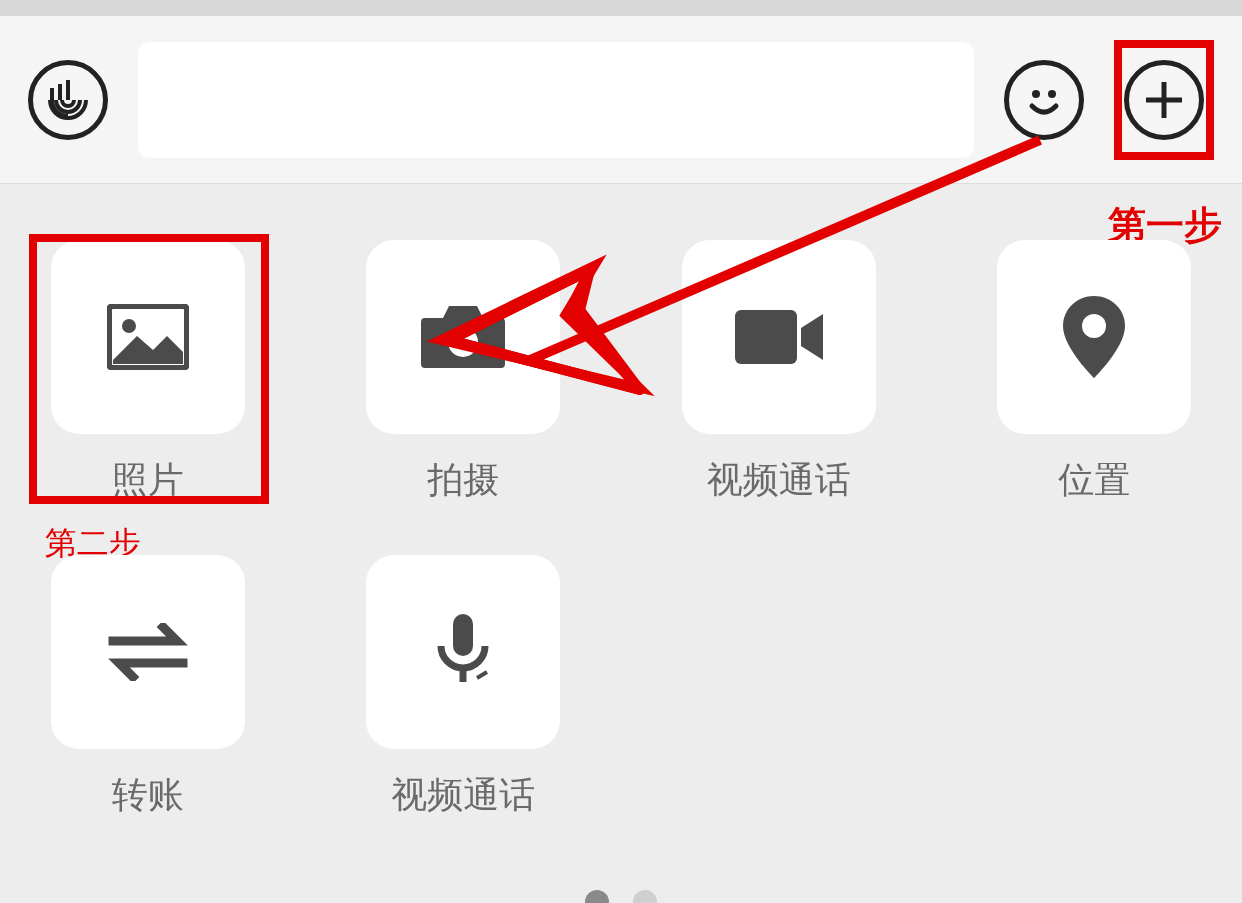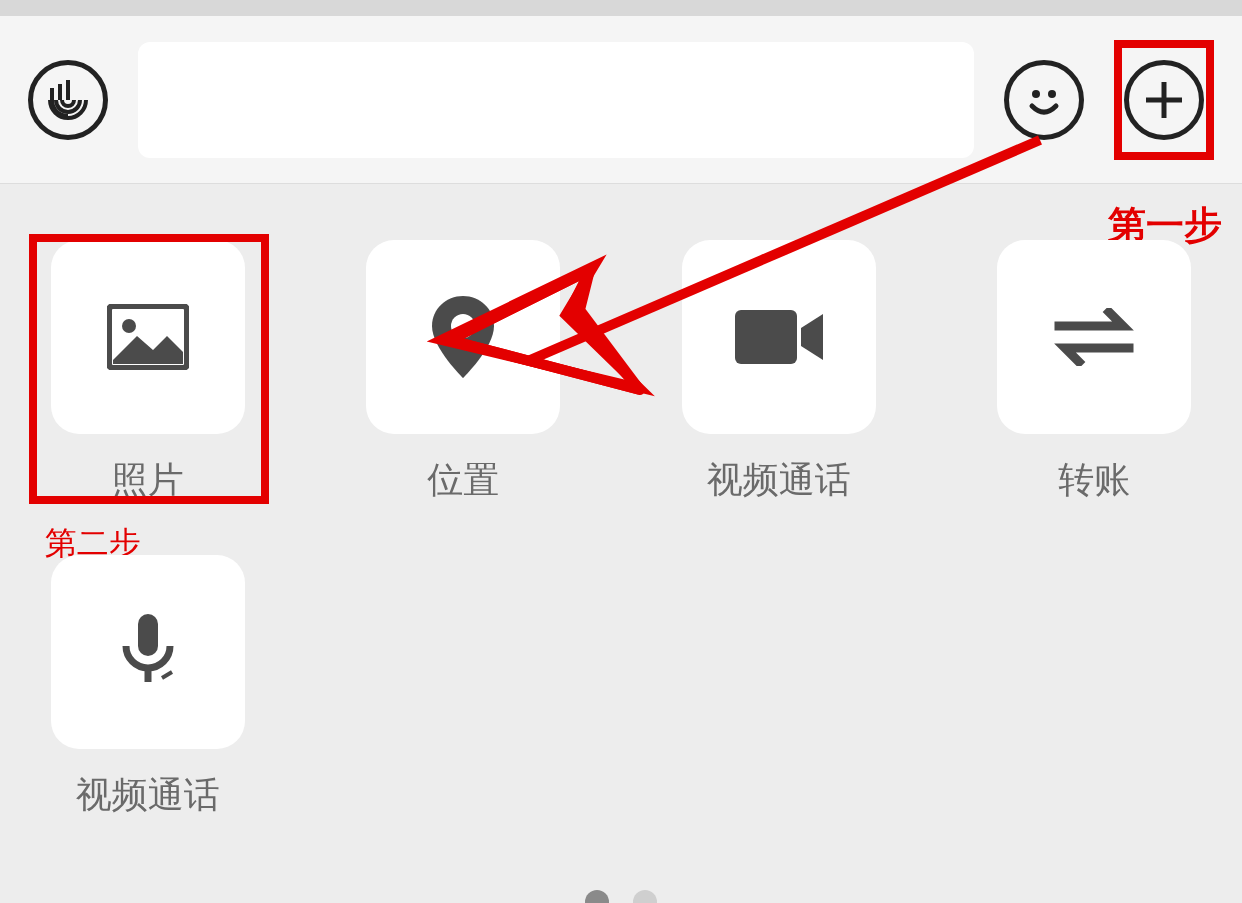--- a/index.html
+++ b/index.html
@@ -207,39 +207,48 @@
         <svg width="82" height="66" viewBox="0 0 82 66">
           <rect x="2" y="2" width="78" height="62" rx="4" fill="none" stroke="#4b4b4b" stroke-width="6"></rect>
           <circle cx="22" cy="22" r="7" fill="#4b4b4b"></circle>
           <path d="M6 56 L30 32 L46 46 L60 32 L76 48 L76 60 L6 60 Z" fill="#4b4b4b"></path>
         </svg>
       </div>
       <div class="cell-label">照片</div>
       <div class="annotation-step2">第二步</div>
     </div>
 
+    <div class="cell">
+      <div class="cell-box">
+        <svg width="84" height="70" viewBox="0 0 84 70">
+          <path d="M28 4 L56 4 L62 16 L80 16 A4 4 0 0 1 84 20 L84 62 A4 4 0 0 1 80 66 L4 66 A4 4 0 0 1 0 62 L0 20 A4 4 0 0 1 4 16 L22 16 Z" fill="#4b4b4b"></path>
+          <circle cx="42" cy="40" r="15" fill="#fff"></circle>
+        </svg>
+      </div>
+      <div class="cell-label">拍摄</div>
+    </div>
+
+    <div class="cell">
+      <div class="cell-box">
+        <svg width="88" height="58" viewBox="0 0 88 58">
+          <rect x="0" y="2" width="62" height="54" rx="6" fill="#4b4b4b"></rect>
+          <path d="M66 20 L88 6 L88 52 L66 38 Z" fill="#4b4b4b"></path>
+        </svg>
+      </div>
+      <div class="cell-label">视频通话</div>
+    </div>
 
     <div class="cell">
       <div class="cell-box">
         <svg width="62" height="82" viewBox="0 0 62 82">
           <path d="M31 0 C14 0 0 13 0 30 C0 52 31 82 31 82 C31 82 62 52 62 30 C62 13 48 0 31 0 Z" fill="#4b4b4b"></path>
           <circle cx="31" cy="30" r="12" fill="#fff"></circle>
         </svg>
       </div>
       <div class="cell-label">位置</div>
-    </div>
-
-    <div class="cell">
-      <div class="cell-box">
-        <svg width="88" height="58" viewBox="0 0 88 58">
-          <rect x="0" y="2" width="62" height="54" rx="6" fill="#4b4b4b"></rect>
-          <path d="M66 20 L88 6 L88 52 L66 38 Z" fill="#4b4b4b"></path>
-        </svg>
-      </div>
-      <div class="cell-label">视频通话</div>
     </div>
 
 
     <div class="cell">
       <div class="cell-box">
         <svg width="82" height="58" viewBox="0 0 82 58">
           <path d="M6 18 L70 18 L56 4" fill="none" stroke="#4b4b4b" stroke-width="9" stroke-linecap="square"></path>
           <path d="M76 40 L12 40 L26 54" fill="none" stroke="#4b4b4b" stroke-width="9" stroke-linecap="square"></path>
         </svg>
       </div>

